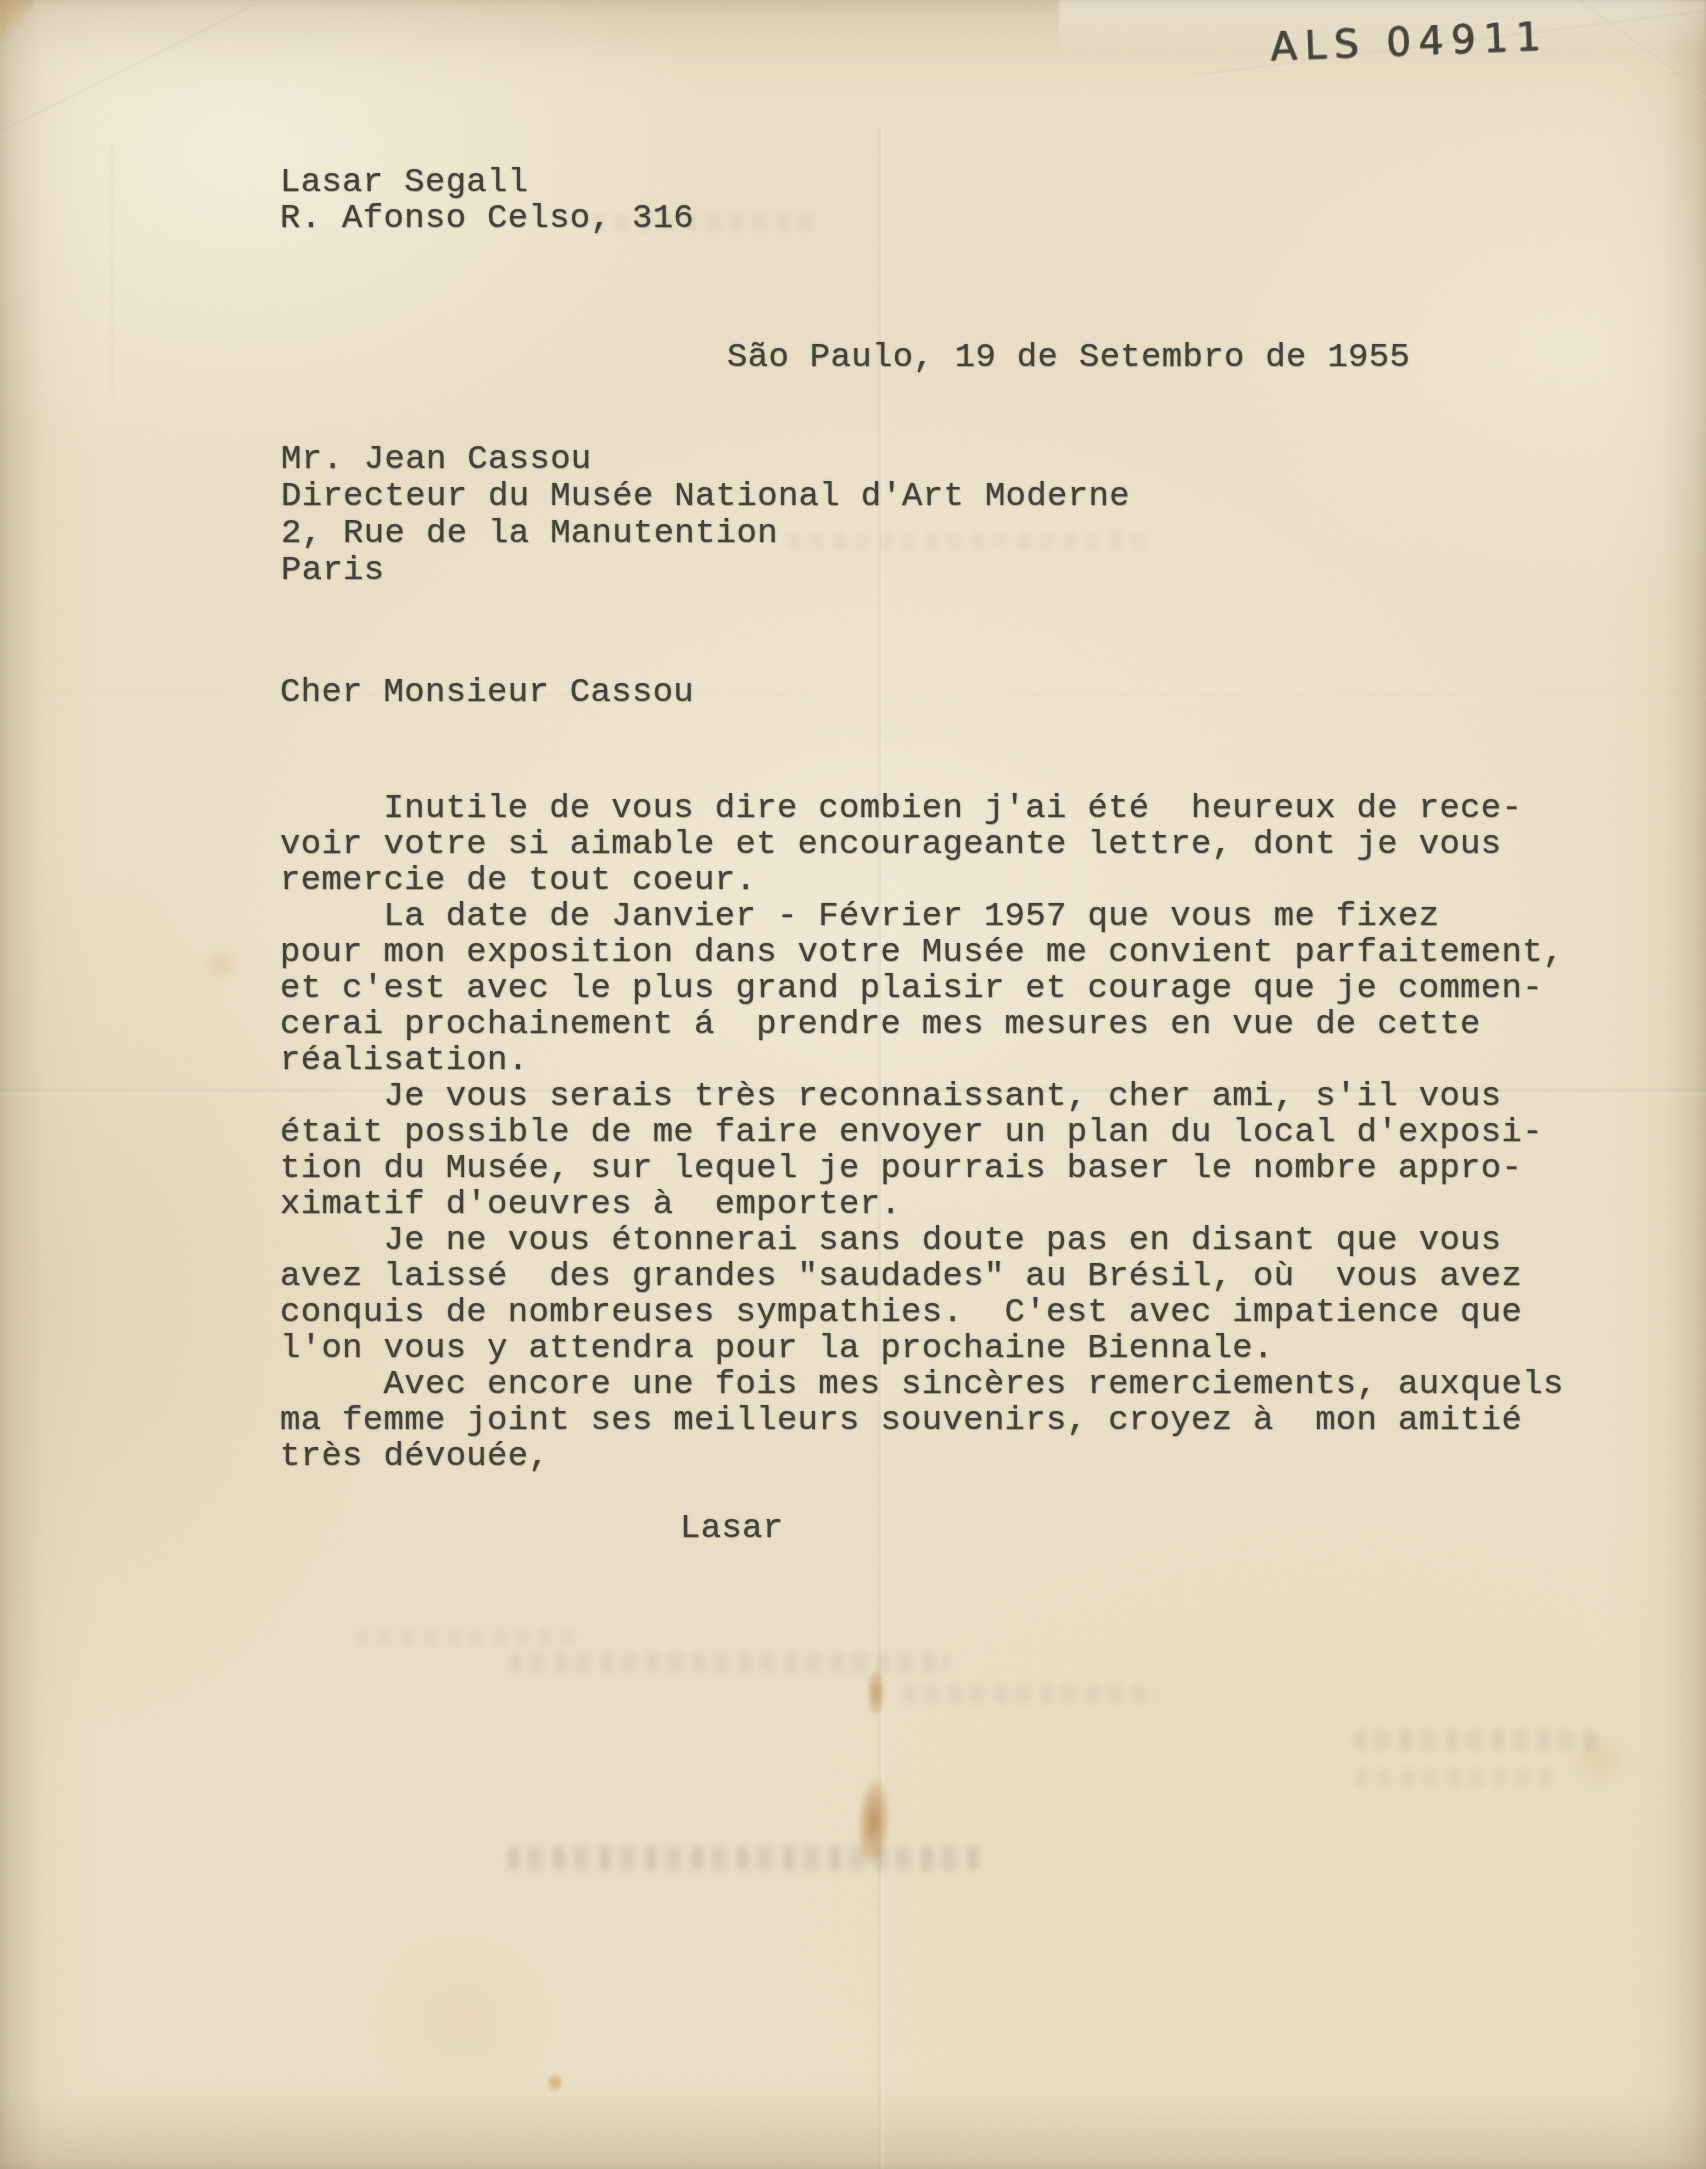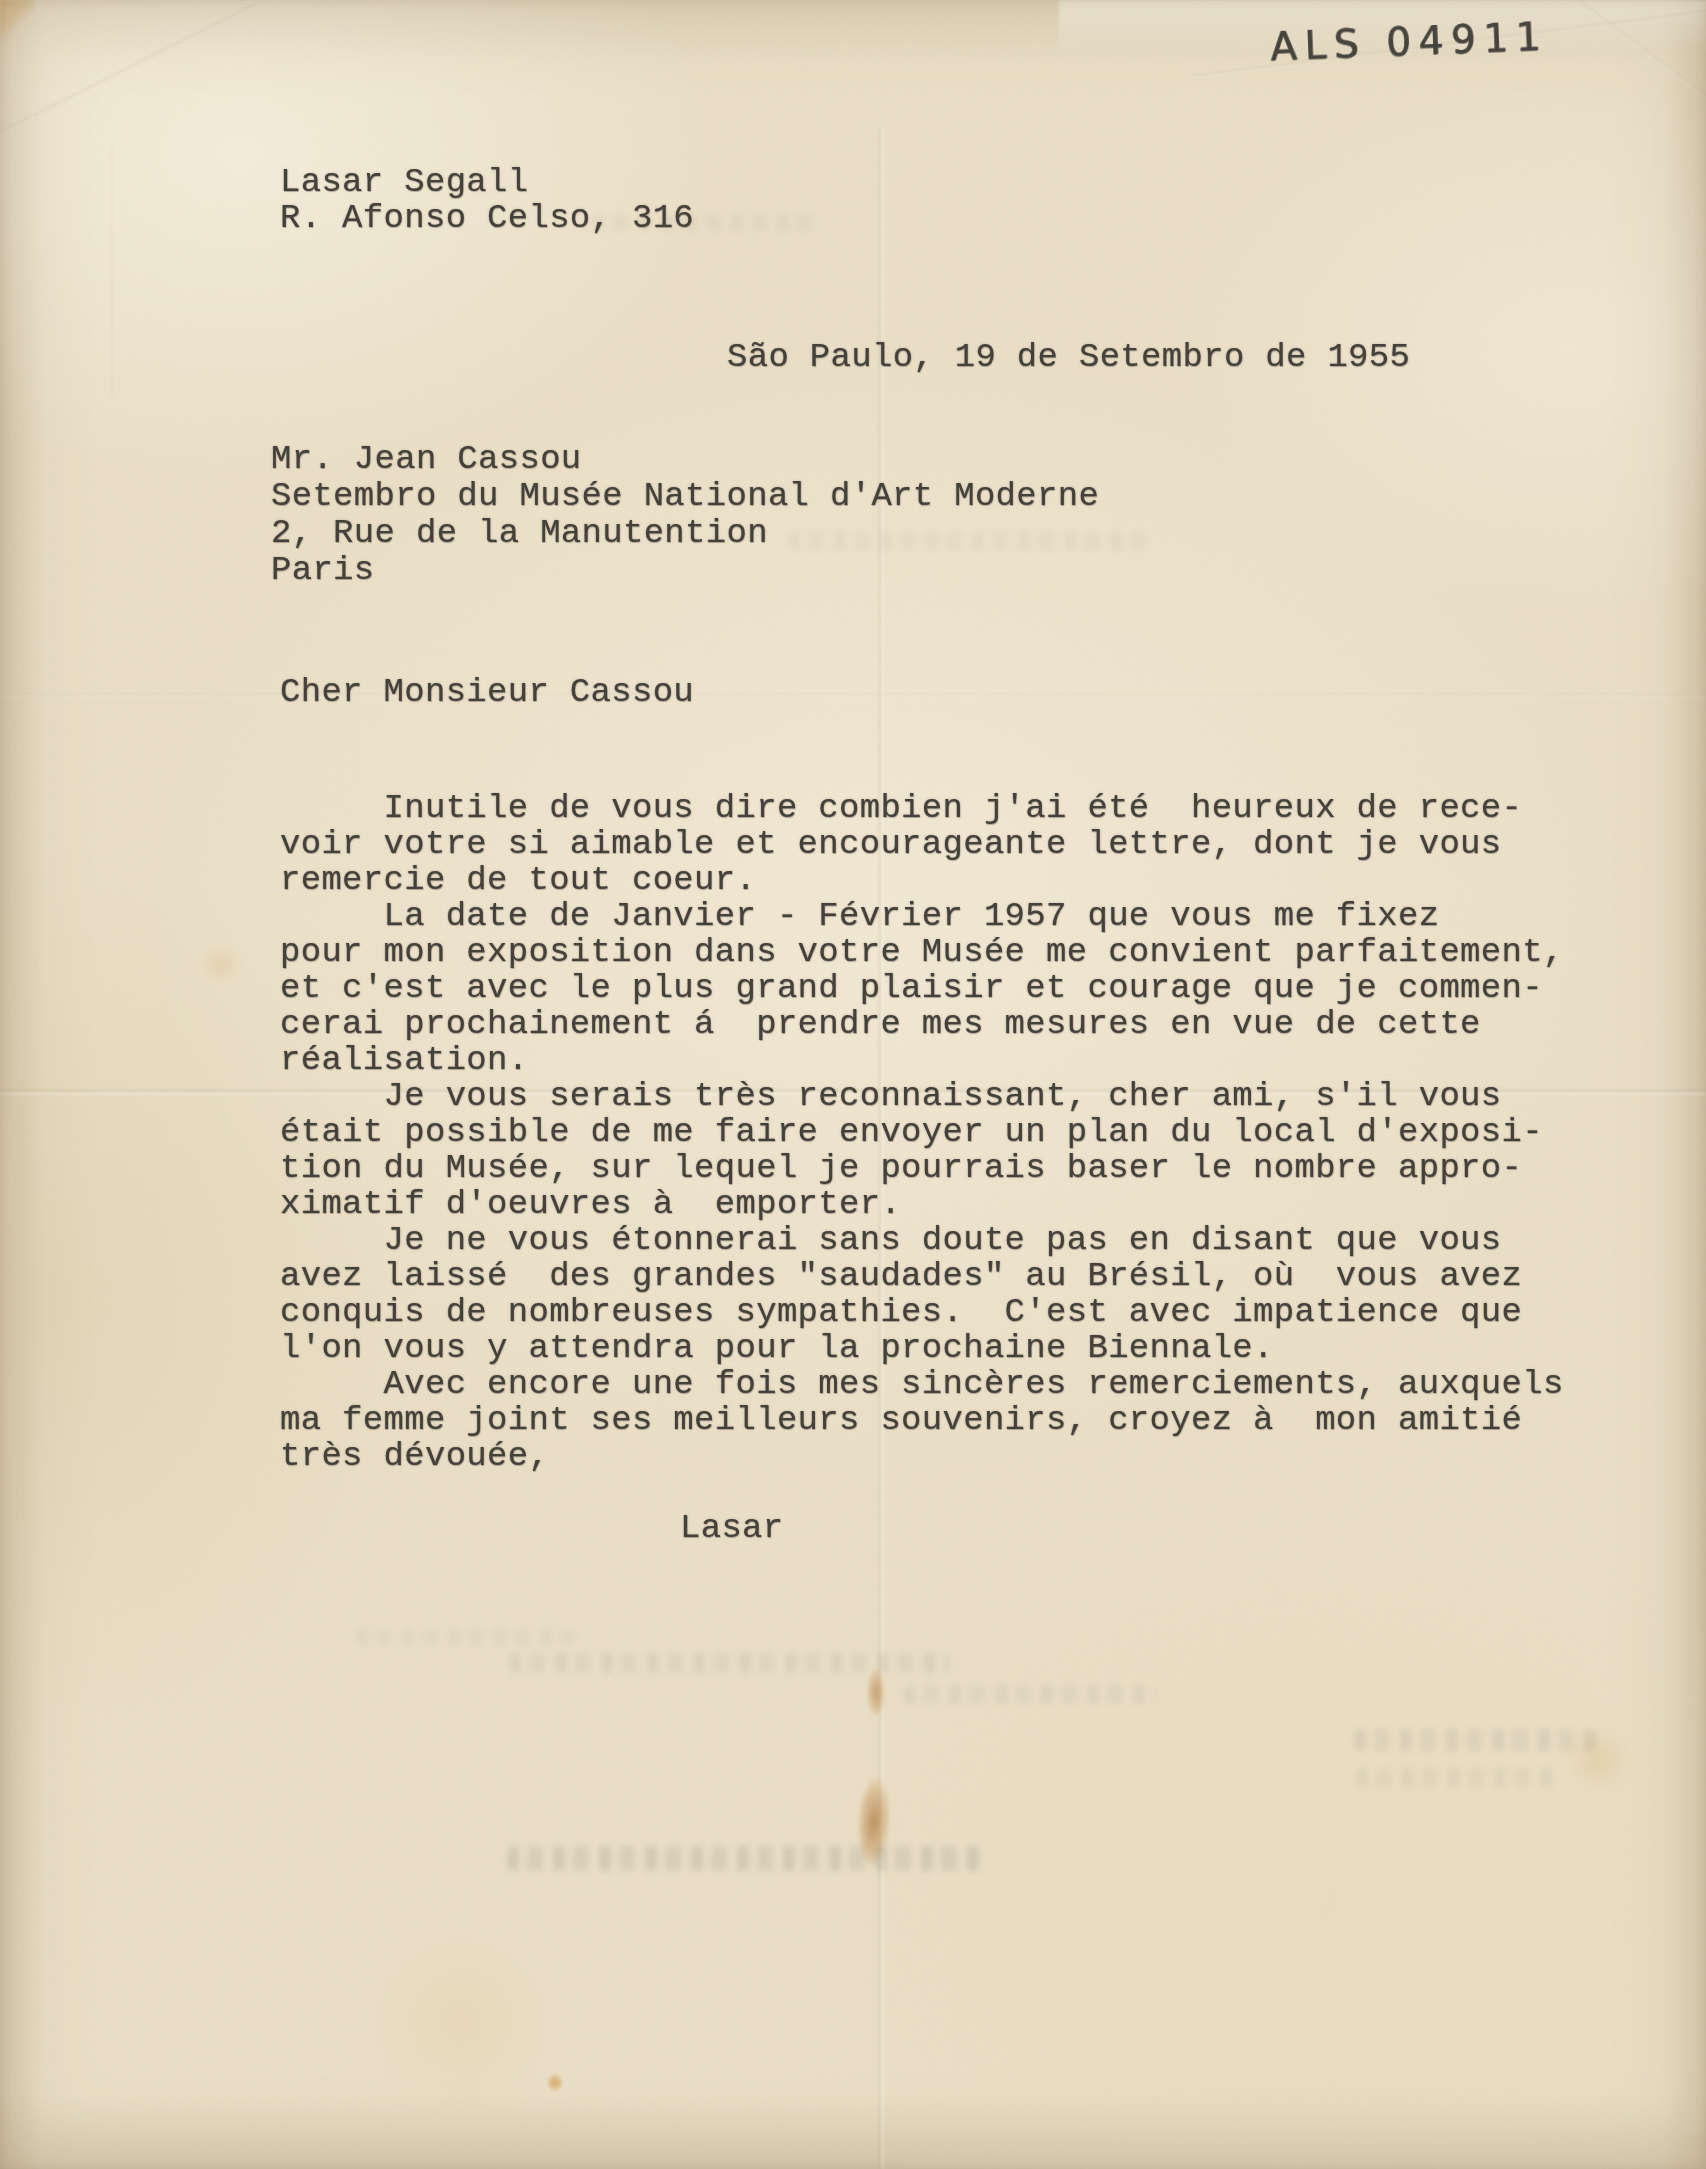--- a/index.html
+++ b/index.html
@@ -30,21 +30,21 @@
     color:#44403a;
     font-size:34px;
     line-height:36px;
     letter-spacing:0.3px;
     white-space:pre;
     text-shadow: 0.5px 0.5px 0 rgba(68,64,58,.30), -0.4px 0 0 rgba(68,64,58,.22), 0 0 2.5px rgba(74,70,62,.30);
     filter: blur(0.3px);
   }
   .sender{left:280px;top:164px;}
   .dateline{left:727px;top:295px;margin-top:44px;}
-  .recipient{left:271px;top:441px;line-height:37px;}
+  .recipient{left:281px;top:441px;line-height:37px;}
   .salutation{left:280px;top:674px;}
   .body{left:280px;top:790px;}
   .closing{left:680px;top:1510px;}
   
   .hand{
     position:absolute;left:1270px;top:18.6px;
     font-family:"DejaVu Sans", sans-serif;
     font-size:39px;color:#45443f;
     letter-spacing:7.6px;
     transform:rotate(-2.2deg);
@@ -140,21 +140,21 @@
   <div class="ghost g6"></div>
   <div class="ghost g7"></div>
   <div class="ghost g8"></div>
 
   <div class="hand">ALS 04911</div>
 
   <div class="tw sender"><div class="line">Lasar Segall</div><div class="line">R. Afonso Celso, 316</div></div>
 
   <div class="tw dateline">São Paulo, 19 de Setembro de 1955</div>
 
-  <div class="tw recipient"><div class="line">Mr. Jean Cassou</div><div class="line">Setembro du Musée National d'Art Moderne</div><div class="line">2, Rue de la Manutention</div><div class="line">Paris</div></div>
+  <div class="tw recipient"><div class="line">Mr. Jean Cassou</div><div class="line">Directeur du Musée National d'Art Moderne</div><div class="line">2, Rue de la Manutention</div><div class="line">Paris</div></div>
 
   <div class="tw salutation">Cher Monsieur Cassou</div>
 
   <div class="tw body"><div class="line">     Inutile de vous dire combien j'ai été  heureux de rece-</div><div class="line">voir votre si aimable et encourageante lettre, dont je vous</div><div class="line">remercie de tout coeur.</div><div class="line">     La date de Janvier - Février 1957 que vous me fixez</div><div class="line">pour mon exposition dans votre Musée me convient parfaitement,</div><div class="line">et c'est avec le plus grand plaisir et courage que je commen-</div><div class="line">cerai prochainement á  prendre mes mesures en vue de cette</div><div class="line">réalisation.</div><div class="line">     Je vous serais très reconnaissant, cher ami, s'il vous</div><div class="line">était possible de me faire envoyer un plan du local d'exposi-</div><div class="line">tion du Musée, sur lequel je pourrais baser le nombre appro-</div><div class="line">ximatif d'oeuvres à  emporter.</div><div class="line">     Je ne vous étonnerai sans doute pas en disant que vous</div><div class="line">avez laissé  des grandes "saudades" au Brésil, où  vous avez</div><div class="line">conquis de nombreuses sympathies.  C'est avec impatience que</div><div class="line">l'on vous y attendra pour la prochaine Biennale.</div><div class="line">     Avec encore une fois mes sincères remerciements, auxquels</div><div class="line">ma femme joint ses meilleurs souvenirs, croyez à  mon amitié</div><div class="line">très dévouée,</div></div>
 
   <div class="tw closing">Lasar</div>
 
 </div>
 
 

